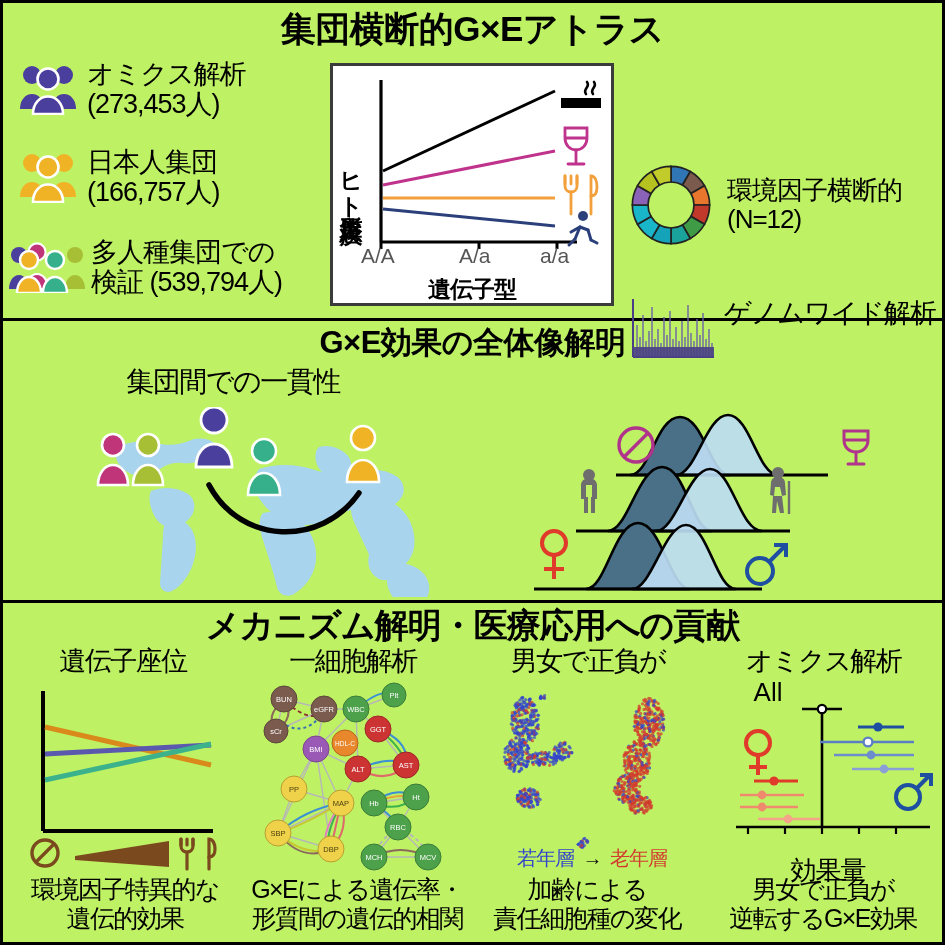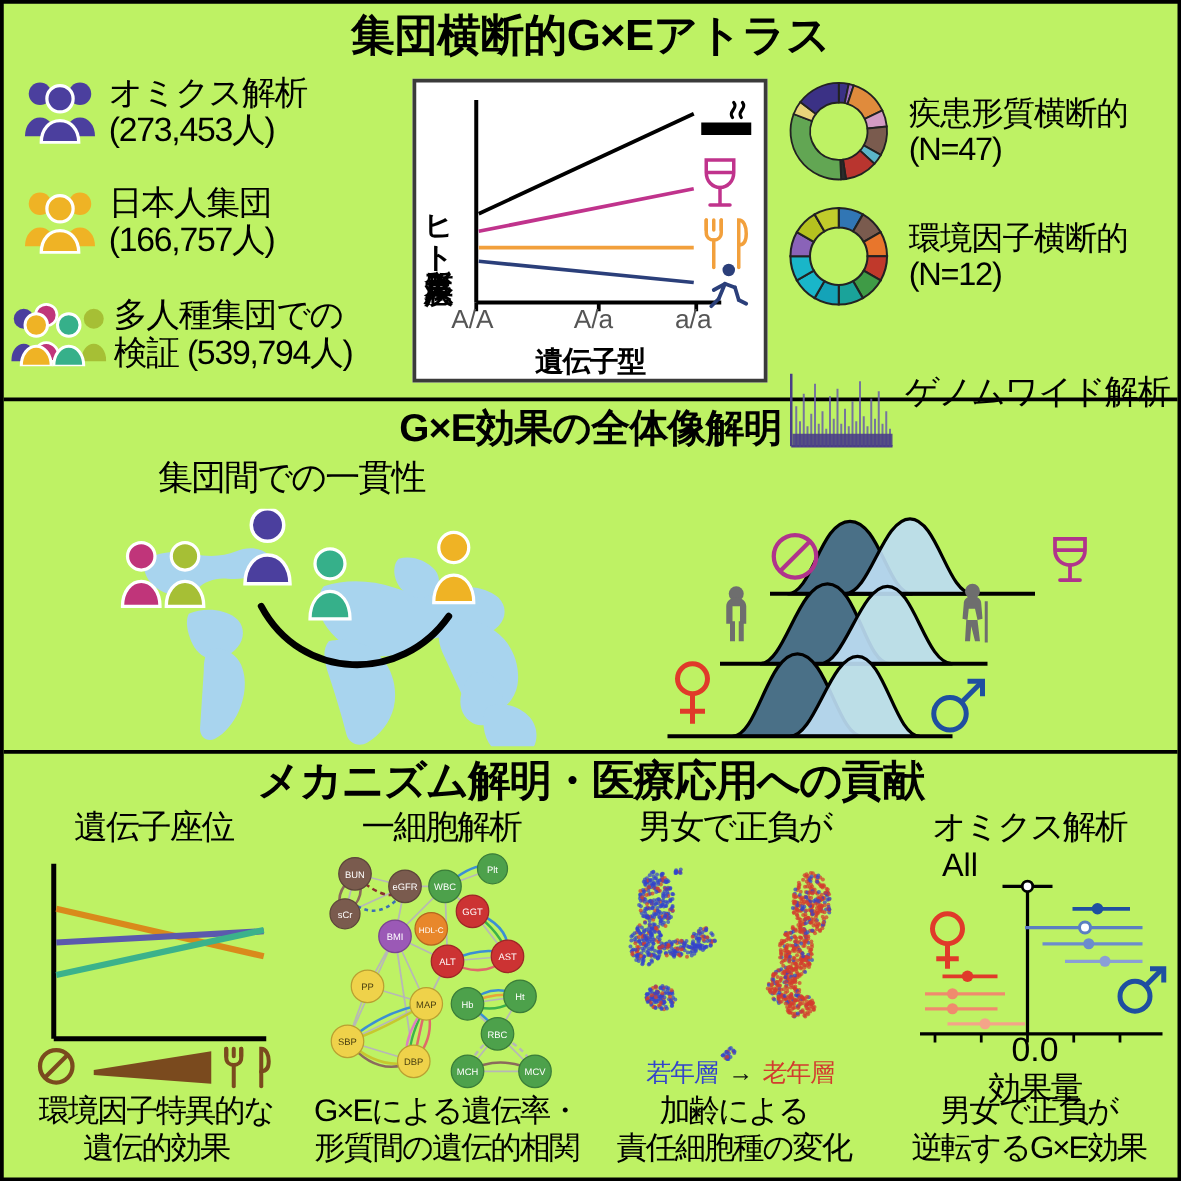--- a/index.html
+++ b/index.html
@@ -155,39 +155,20 @@
             <path d="M247 161l-5 12 M255 164l3 10"></path>
             <path d="M242 173l-6 6 M258 174l6 3"></path>
           </g>
         </svg>
         <div class="xtick" style="left:28px;">A/A</div>
         <div class="xtick" style="left:126px;">A/a</div>
         <div class="xtick" style="left:207px;">a/a</div>
         <div id="xlab">遺伝子型</div>
       </div>
 
-      <div class="donut-row" style="left:622px;top:4px;">
-        <svg width="92" height="92" viewBox="0 0 100 100">
-          <g transform="translate(50,50)">
-            <path d="M0 -42A42 42 0 0 1 8.7 -41.1L5.2 -24.6A25 25 0 0 0 0 -25Z" fill="#3b3185" stroke="#222" stroke-width="1.6"></path>
-            <path d="M8.7 -41.1A42 42 0 0 1 13.0 -39.9L7.7 -23.8A25 25 0 0 0 5.2 -24.6Z" fill="#a06fc2" stroke="#222" stroke-width="1.6"></path>
-            <path d="M13.0 -39.9A42 42 0 0 1 37.9 -18.1L22.6 -10.8A25 25 0 0 0 7.7 -23.8Z" fill="#e08b3c" stroke="#222" stroke-width="1.6"></path>
-            <path d="M37.9 -18.1A42 42 0 0 1 41.8 -4.1L24.9 -2.4A25 25 0 0 0 22.6 -10.8Z" fill="#d39bc4" stroke="#222" stroke-width="1.6"></path>
-            <path d="M41.8 -4.1A42 42 0 0 1 36.6 20.6L21.8 12.3A25 25 0 0 0 24.9 -2.4Z" fill="#7a5b4e" stroke="#222" stroke-width="1.6"></path>
-            <path d="M36.6 20.6A42 42 0 0 1 31.0 28.3L18.5 16.8A25 25 0 0 0 21.8 12.3Z" fill="#5bb6c8" stroke="#222" stroke-width="1.6"></path>
-            <path d="M31.0 28.3A42 42 0 0 1 6.3 41.5L3.7 24.7A25 25 0 0 0 18.5 16.8Z" fill="#b9352f" stroke="#222" stroke-width="1.6"></path>
-            <path d="M6.3 41.5A42 42 0 0 1 2.1 41.9L1.3 24.9A25 25 0 0 0 3.7 24.7Z" fill="#2b2b2b" stroke="#222" stroke-width="1.6"></path>
-            <path d="M2.1 41.9A42 42 0 0 1 -39.2 -15.0L-23.3 -8.9A25 25 0 0 0 1.3 24.9Z" fill="#62a653" stroke="#222" stroke-width="1.6"></path>
-            <path d="M-39.2 -15.0A42 42 0 0 1 -33.4 -25.4L-19.9 -15.1A25 25 0 0 0 -23.3 -8.9Z" fill="#e8d37a" stroke="#222" stroke-width="1.6"></path>
-            <path d="M-33.4 -25.4A42 42 0 0 1 0 -42L0 -25A25 25 0 0 0 -19.9 -15.1Z" fill="#3b3185" stroke="#222" stroke-width="1.6"></path>
-          </g>
-        </svg>
-        <div class="donut-txt">疾患形質横断的
-(N=47)</div>
-      </div>
 
       <div class="donut-row" style="left:622px;top:104px;">
         <svg width="92" height="92" viewBox="0 0 100 100">
           <g transform="translate(50,50)">
             <path d="M0 -42A42 42 0 0 1 21 -36.4L12.5 -21.7A25 25 0 0 0 0 -25Z" fill="#3176b4" stroke="#222" stroke-width="1.8"></path>
             <path d="M21 -36.4A42 42 0 0 1 36.4 -21L21.7 -12.5A25 25 0 0 0 12.5 -21.7Z" fill="#7a5b4e" stroke="#222" stroke-width="1.8"></path>
             <path d="M36.4 -21A42 42 0 0 1 42 0L25 0A25 25 0 0 0 21.7 -12.5Z" fill="#e8762c" stroke="#222" stroke-width="1.8"></path>
             <path d="M42 0A42 42 0 0 1 36.4 21L21.7 12.5A25 25 0 0 0 25 0Z" fill="#c0392b" stroke="#222" stroke-width="1.8"></path>
             <path d="M36.4 21A42 42 0 0 1 21 36.4L12.5 21.7A25 25 0 0 0 21.7 12.5Z" fill="#3f9b46" stroke="#222" stroke-width="1.8"></path>
             <path d="M21 36.4A42 42 0 0 1 0 42L0 25A25 25 0 0 0 12.5 21.7Z" fill="#1aa39a" stroke="#222" stroke-width="1.8"></path>
@@ -1880,21 +1861,20 @@
         <line x1="40" y1="74" x2="40" y2="94"></line>
         <line x1="31" y1="86" x2="49" y2="86"></line>
       </g>
       <g stroke="#1f4fa0" stroke-width="4" fill="none">
         <circle cx="190" cy="116" r="12"></circle>
         <line x1="198" y1="108" x2="212" y2="94"></line>
         <path d="M202 94h11v11" stroke-linejoin="miter"></path>
       </g>
     </svg>
     <div style="position:absolute;left:715px;top:74px;width:100px;text-align:center;font-size:26px;">All</div>
-    <div style="position:absolute;left:715px;top:222px;width:220px;text-align:center;font-size:27px;">0.0</div>
     <div style="position:absolute;left:715px;top:250px;width:220px;text-align:center;font-size:26px;letter-spacing:-1px;">効果量</div>
 
     <div class="col-c" style="left:6px;width:232px;">環境因子特異的な
 遺伝的効果</div>
     <div class="col-c" style="left:238px;width:232px;">G×Eによる遺伝率・
 形質間の遺伝的相関</div>
     <div class="col-c" style="left:468px;width:232px;">加齢による
 責任細胞種の変化</div>
     <div class="col-c" style="left:702px;width:236px;">男女で正負が
 逆転するG×E効果</div>

